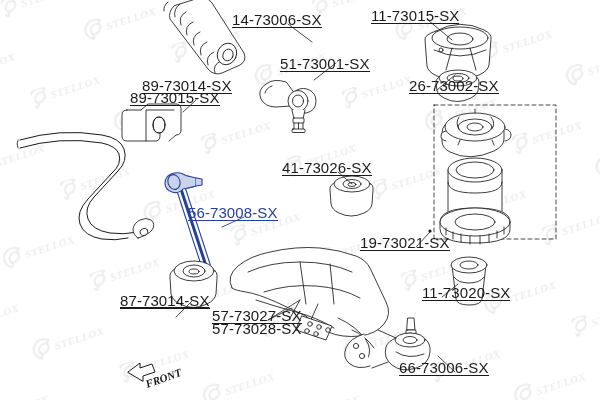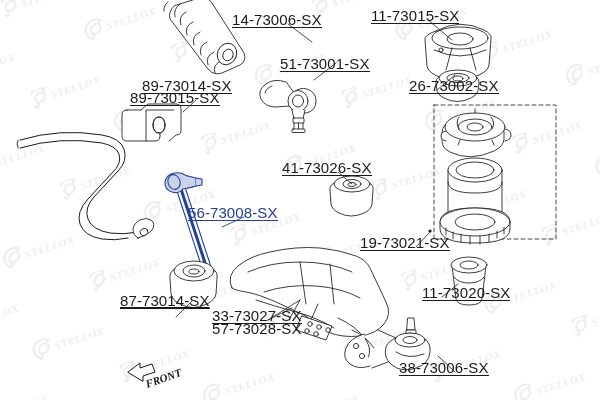--- a/index.html
+++ b/index.html
@@ -304,22 +304,22 @@
     <div class="part-label underlined" style="left:282px; top:162px;">41-73026-SX</div>
 
     <div class="part-label underlined hl" style="left:188px; top:207px;">56-73008-SX</div>
 
     <div class="part-label underlined" style="left:360px; top:237px;">19-73021-SX</div>
 
     <div class="part-label underlined" style="left:386px; top:287px;margin-left:36px;">11-73020-SX</div>
 
     <div class="part-label underlined" style="left:120px; top:295px;text-decoration:underline;">87-73014-SX</div>
 
-    <div class="part-label underlined" style="left:212px; top:310px;">33-73027-SX</div>
+    <div class="part-label underlined" style="left:212px; top:310px;">57-73027-SX</div>
 
     <div class="part-label" style="left:212px; top:323px;">57-73028-SX</div>
 
-    <div class="part-label underlined" style="left:399px; top:362px;">38-73006-SX</div>
+    <div class="part-label underlined" style="left:399px; top:362px;">66-73006-SX</div>
 
     <div class="front-text" style="left:148px; top:378px;">FRONT</div>
   </div>
 
 </div>
 
 </body></html>

